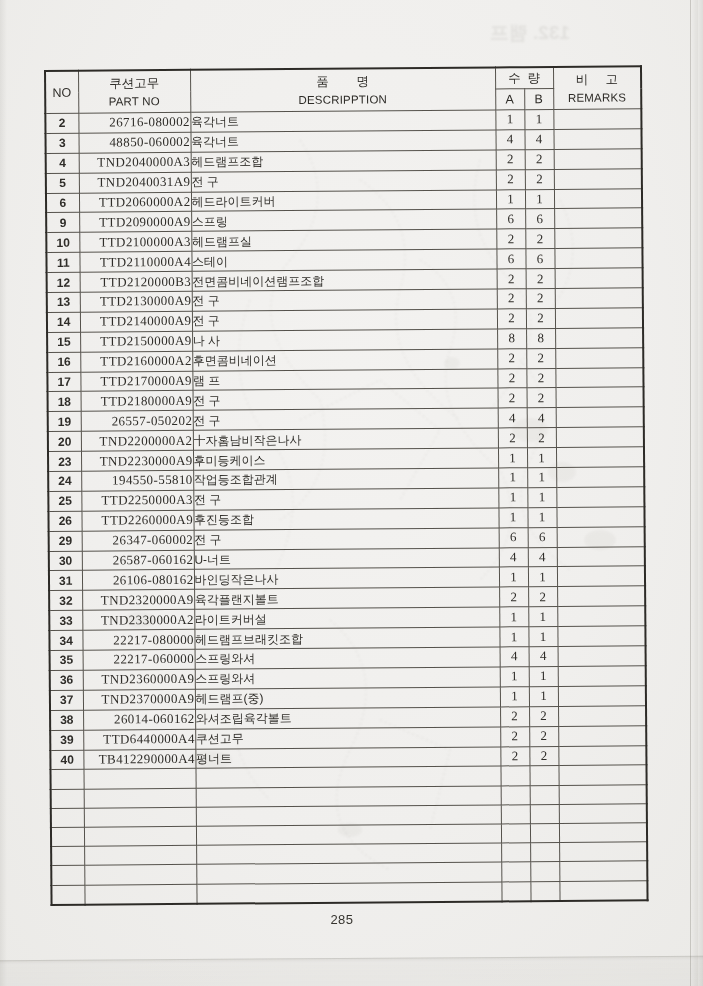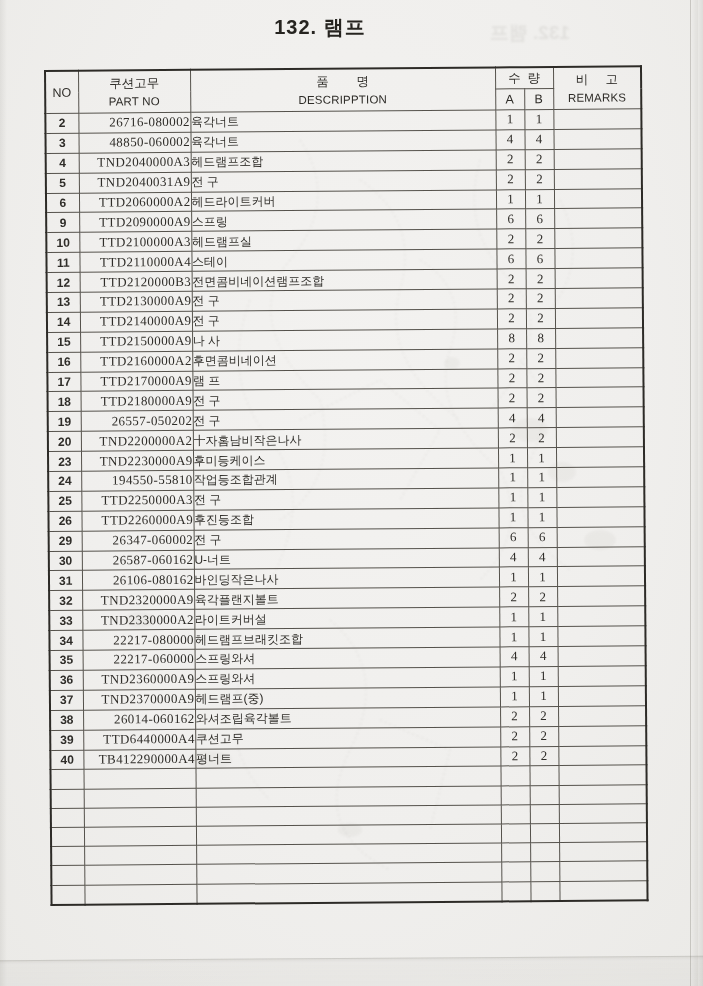--- a/index.html
+++ b/index.html
@@ -109,21 +109,20 @@
       <ellipse cx="562" cy="472" rx="14" ry="10"></ellipse>
       <ellipse cx="600" cy="540" rx="16" ry="10"></ellipse>
       <ellipse cx="452" cy="363" rx="8" ry="6"></ellipse>
       <ellipse cx="210" cy="760" rx="22" ry="9"></ellipse>
       <ellipse cx="350" cy="830" rx="12" ry="7"></ellipse>
       <ellipse cx="140" cy="620" rx="15" ry="8"></ellipse>
     </g>
   </svg>
 
   <div class="title-ghost">132. 램프</div>
-  <h1 class="title">132. 램프</h1>
 
 
   <div class="tableWrap">
     <table class="parts">
       <colgroup>
         <col style="width:33px">
           <col style="width:112px">
           <col style="width:305px">
         <col style="width:29px">
           <col style="width:29px">
@@ -471,17 +470,18 @@
             <td></td>
             <td></td>
             <td></td>
             <td></td>
             <td></td>
           </tr>
         </tbody>
     </table>
   </div>
 
+  <div class="pageno">285</div>
 
   <div class="edge-left"></div>
   <div class="edge-right"></div>
   <div class="edge-bottom"></div>
 </div>
 
 </body></html>

